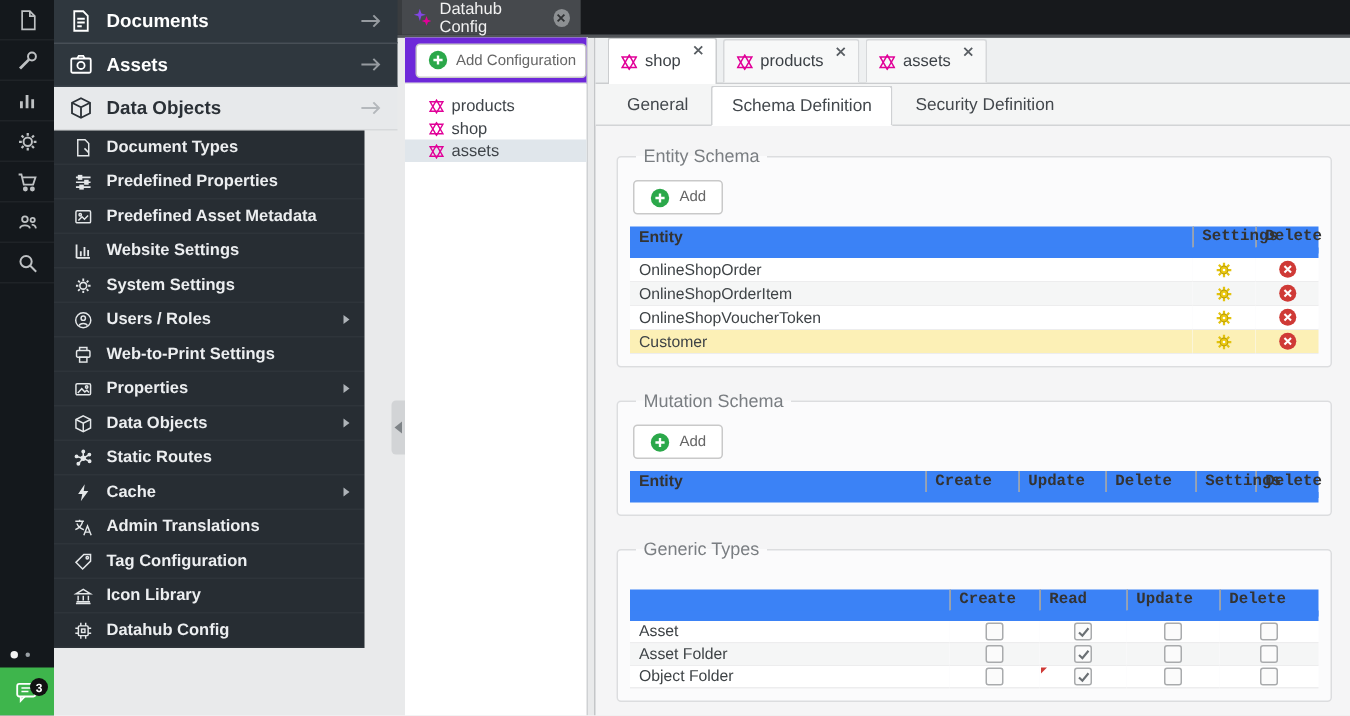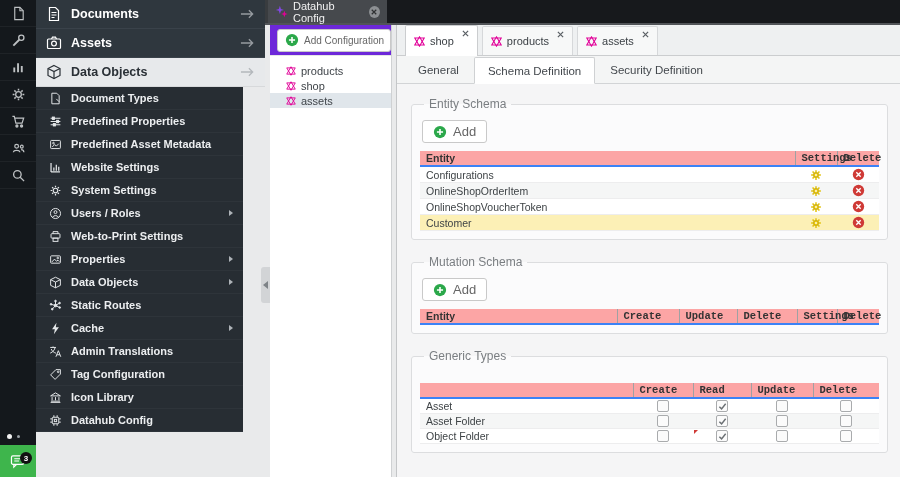--- a/index.html
+++ b/index.html
@@ -139,30 +139,30 @@
   .main-body { padding:13px 0 0 14px; }
 
   
   fieldset {
     width:477px; border:1px solid #dcdddf; border-radius:3px; background:#fbfbfc;
     padding:6px 8px 8px 8px; margin-bottom:15px;
   }
   fieldset legend { font-size:12px; color:#7a7e82; padding:0 5px; margin-left:4px; }
   .add-btn {
     display:inline-flex; align-items:center; gap:6px; height:23px; padding:0 10px;
-    border:1px solid #c9c9c9; border-radius:3px; background:#fff; font-size:13px; color:#666;
+    border:1px solid #c9c9c9; border-radius:3px; background:#fff; font-size:10px; color:#666;
     margin:3px 0 8px 2px; cursor:pointer;
   }
   .gt-spacer { height:14px; }
 
   
   table.grid { width:100%; border-collapse:collapse; font-size:10.5px; table-layout:fixed; }
   table.grid th {
-    background:#fca5a5; color:#333; font-weight:bold; text-align:left;
-    padding:1px 6px; height:15px; border-right:1px solid #9fa1a3; border-bottom:2px solid #3b82f6;
+    background:#3b82f6; color:#333; font-weight:bold; text-align:left;
+    padding:1px 6px; height:15px; border-right:1px solid #9fa1a3; border-bottom:7px solid #3b82f6;
   }
   table.grid th:last-child { border-right:none; }
   table.grid th.center, table.grid td.center { text-align:left;font-family:Liberation Mono, monospace; }
   table.grid td {
     padding:1px 6px; height:15px; color:#3e4346; border-bottom:1px solid #ededee;
     background:#fff; overflow:hidden; white-space:nowrap; position:relative;
   }
   table.grid tbody tr:nth-child(even) td { background:#f5f6f6; }
   table.grid tbody tr.highlight td { background:#fcf0b6; }
   td.center > * { margin:0 auto; }
@@ -540,21 +540,21 @@
           </colgroup>
         <thead>
           <tr>
             <th>Entity</th>
             <th class="center">Settings</th>
             <th class="center">Delete</th>
           </tr>
         </thead>
         <tbody>
           <tr>
-            <td>Configurations</td>
+            <td>OnlineShopOrder</td>
             <td class="center">
                 <svg class="icon-btn" width="12" height="12" viewBox="0 0 16 16">
                   <path d="M8 1.5v3 M8 11.5v3 M1.5 8h3 M11.5 8h3 M3.4 3.4l2.1 2.1 M10.5 10.5l2.1 2.1 M12.6 3.4 L10.5 5.5 M5.5 10.5 L3.4 12.6" stroke="#e3c30e" stroke-width="2"></path>
                   <circle cx="8" cy="8" r="3.4" fill="#ecc90f" stroke="#bd9f06" stroke-width="1"></circle>
                   <circle cx="8" cy="8" r="1.2" fill="#fff"></circle>
                 </svg>
               </td>
             <td class="center">
                 <svg class="icon-btn" width="13" height="13" viewBox="0 0 16 16">
                   <circle cx="8" cy="8" r="7" fill="#cf3a36"></circle>

